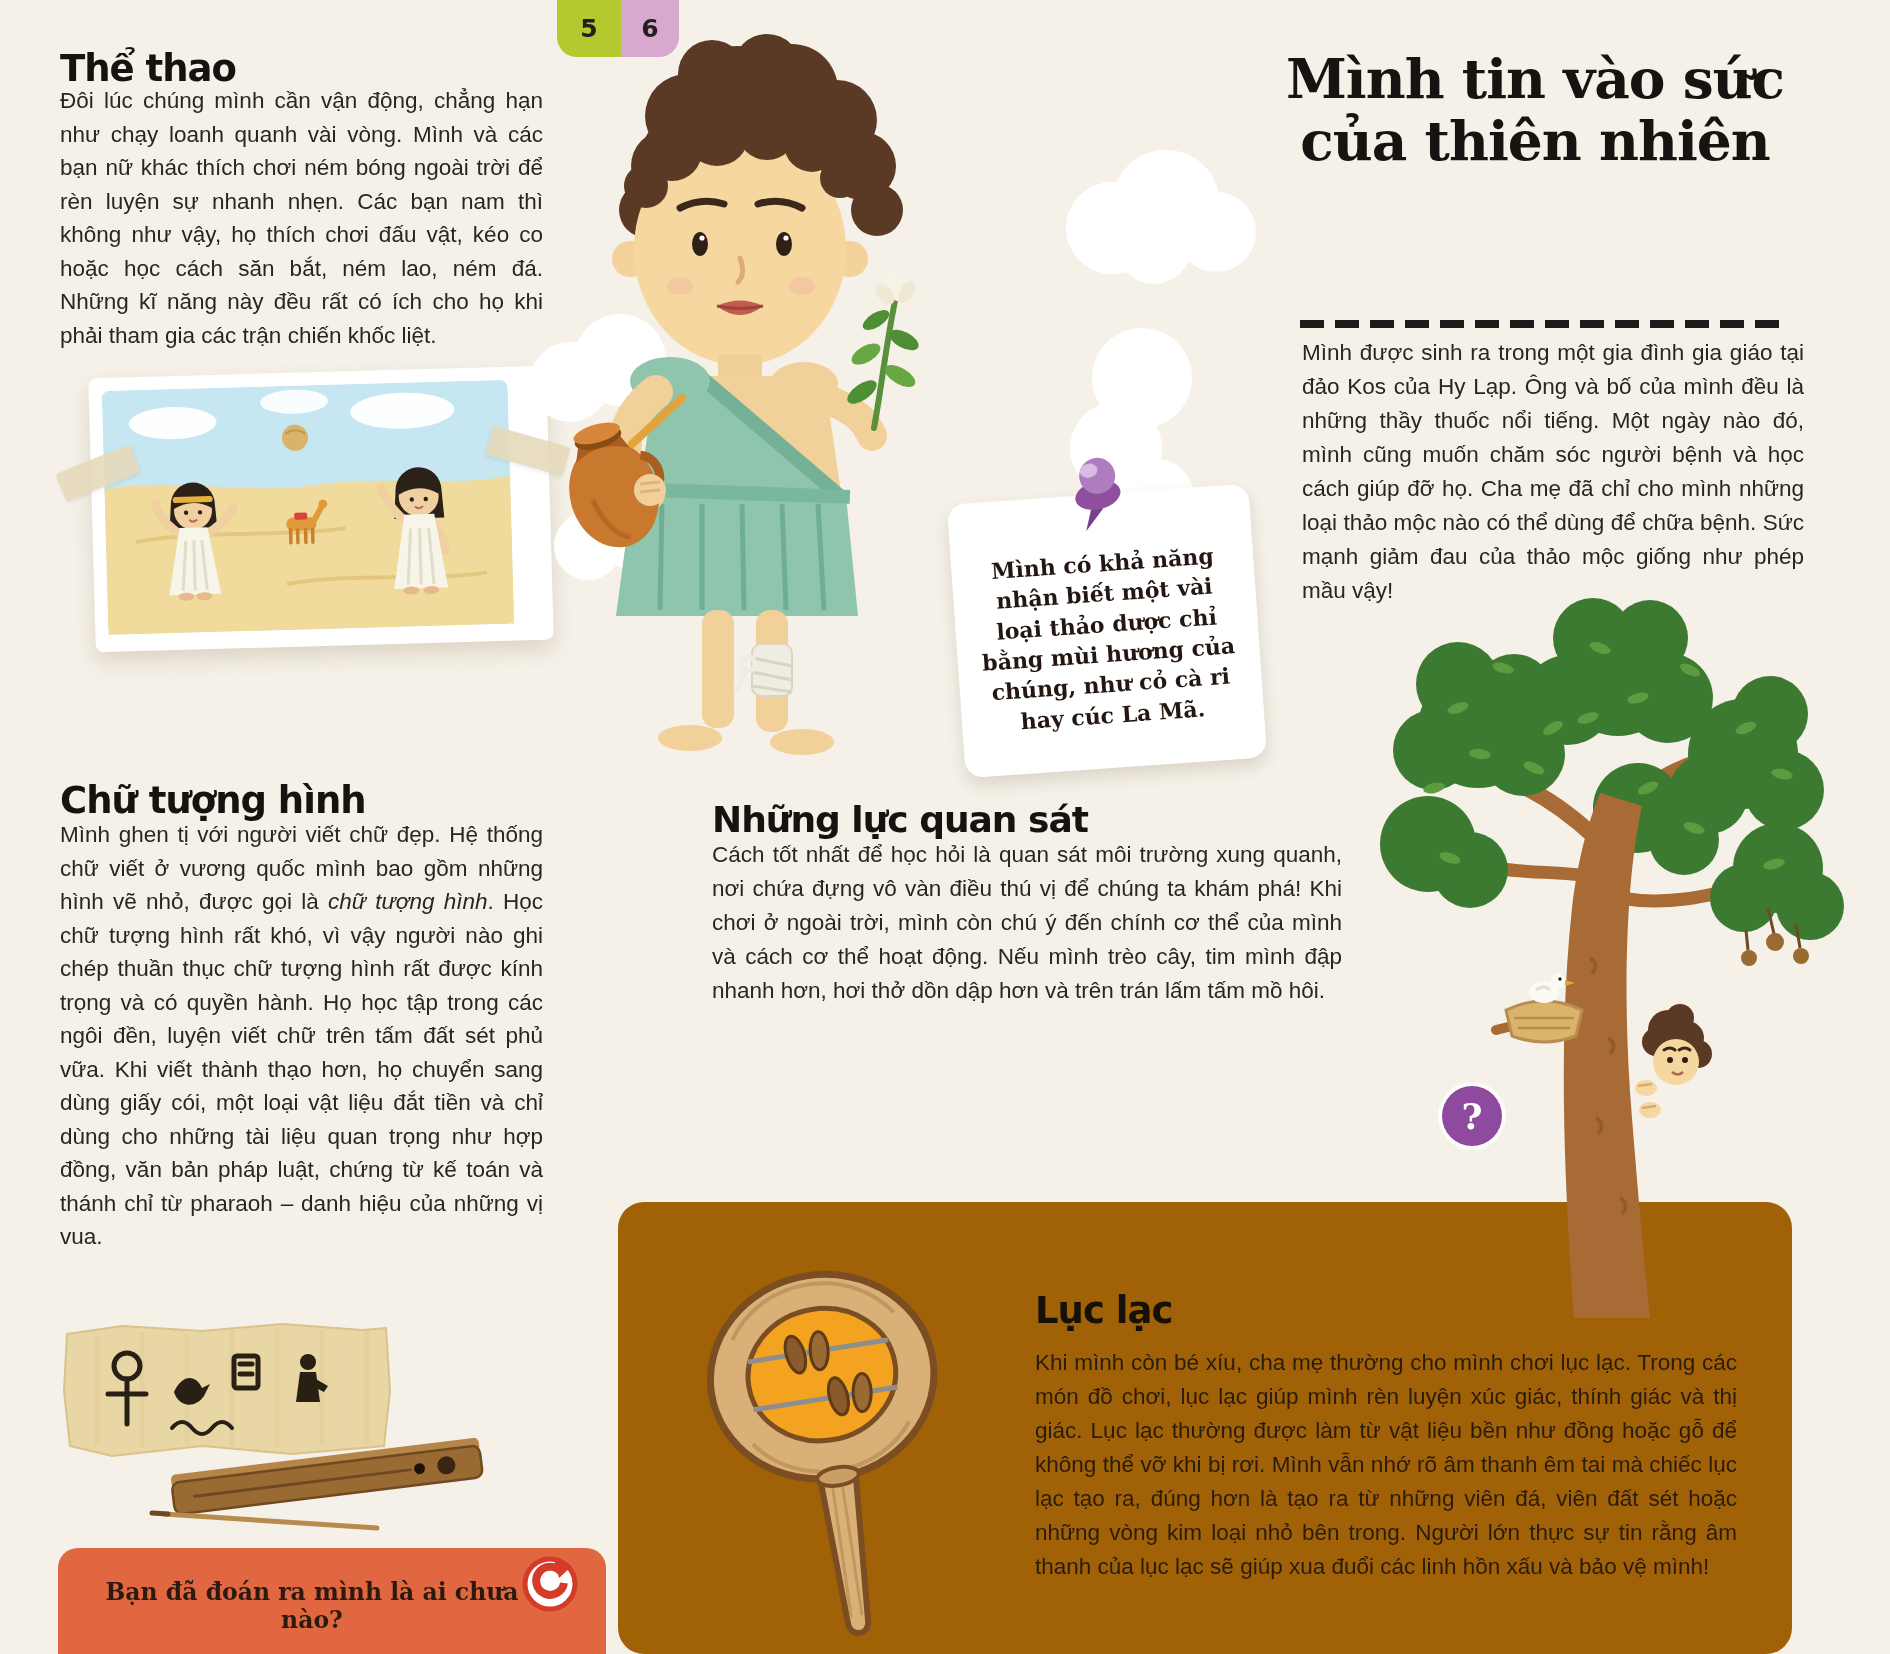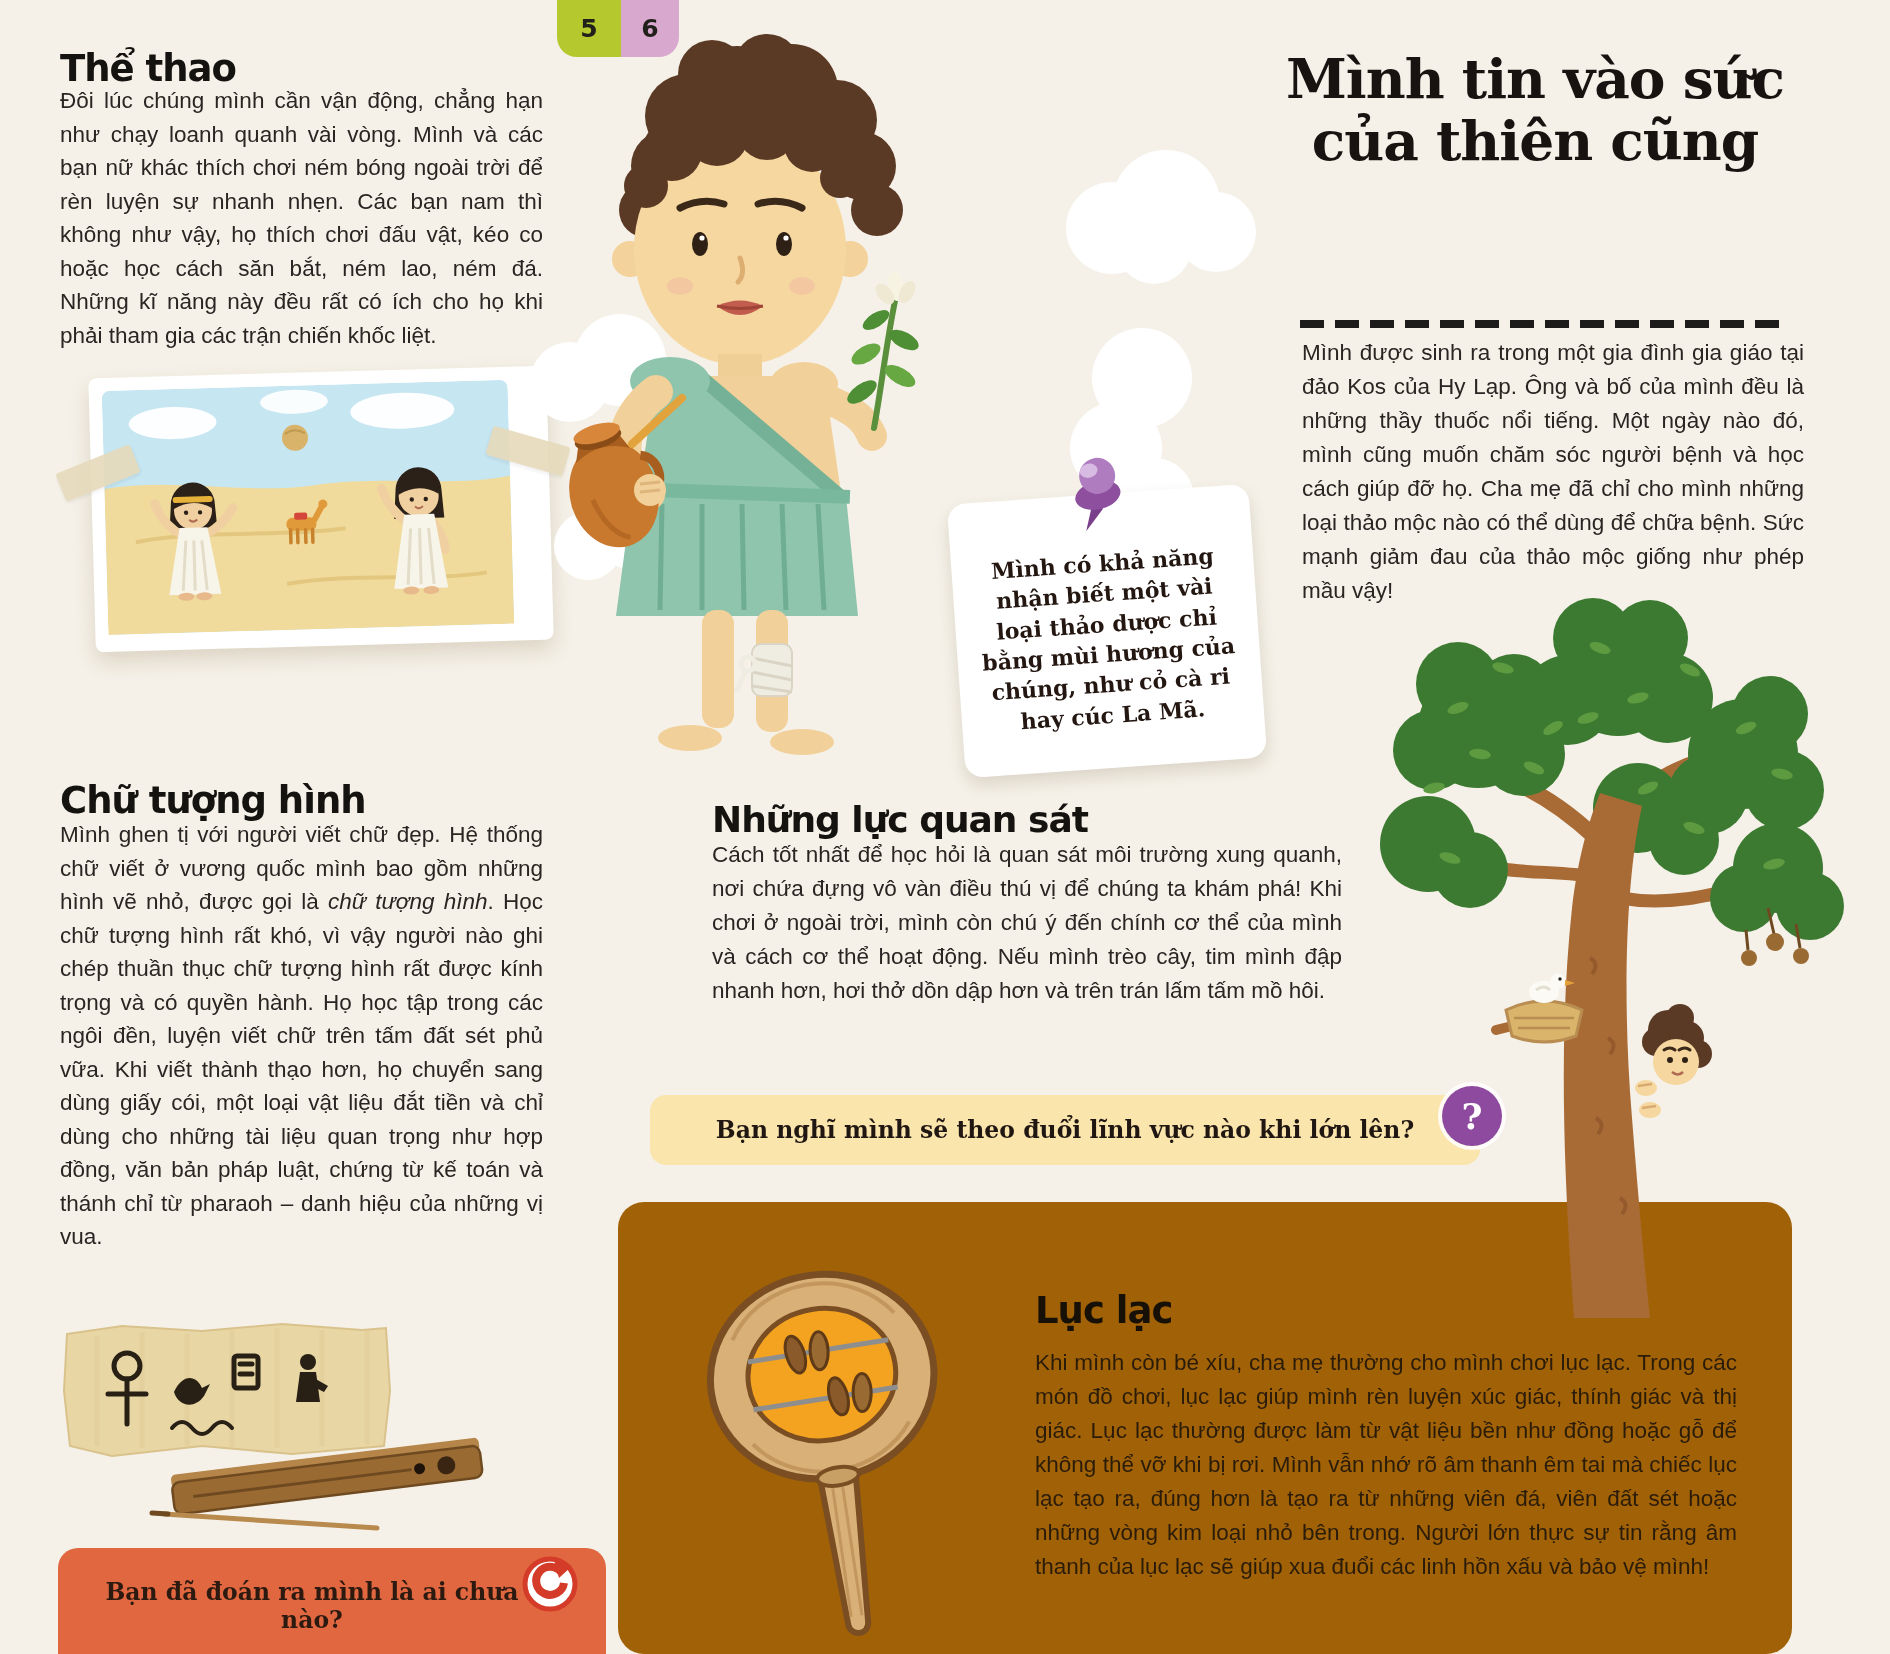--- a/index.html
+++ b/index.html
@@ -284,23 +284,20 @@
       <polygon points="30,52 18,76 40,58" fill="#7a3f8a"></polygon>
       <ellipse cx="38" cy="44" rx="23" ry="14" fill="#8d4f9e"></ellipse>
       <circle cx="42" cy="25" r="18" fill="#b07cc0"></circle>
       <ellipse cx="35" cy="18" rx="9" ry="7" fill="#d7bbe2"></ellipse>
     </g>
   </svg>
 
   <div class="abs h-section" style="left:712px;top:802px;font-size:36px;">Những lực quan sát</div>
   <p class="abs body-text" style="left:712px;top:838px;width:630px;margin:0;line-height:34px;">Cách tốt nhất để học hỏi là quan sát môi trường xung quanh, nơi chứa đựng vô vàn điều thú vị để chúng ta khám phá! Khi chơi ở ngoài trời, mình còn chú ý đến chính cơ thể của mình và cách cơ thể hoạt động. Nếu mình trèo cây, tim mình đập nhanh hơn, hơi thở dồn dập hơn và trên trán lấm tấm mồ hôi.</p>
 
-  <div class="abs banner-yellow">
-    <span class="slab">Bạn nghĩ mình sẽ theo đuổi lĩnh vực nào khi lớn lên?</span>
-  </div>
   <div class="abs q-circle">
     <span>?</span>
   </div>
 
   <div class="abs panel-orange">
     <div class="h-section">Lục lạc</div>
     <p class="body-text" style="margin:0;">Khi mình còn bé xíu, cha mẹ thường cho mình chơi lục lạc. Trong các món đồ chơi, lục lạc giúp mình rèn luyện xúc giác, thính giác và thị giác. Lục lạc thường được làm từ vật liệu bền như đồng hoặc gỗ để không thể vỡ khi bị rơi. Mình vẫn nhớ rõ âm thanh êm tai mà chiếc lục lạc tạo ra, đúng hơn là tạo ra từ những viên đá, viên đất sét hoặc những vòng kim loại nhỏ bên trong. Người lớn thực sự tin rằng âm thanh của lục lạc sẽ giúp xua đuổi các linh hồn xấu và bảo vệ mình!</p>
   </div>
 
   <svg class="abs" style="left:655px;top:1226px;z-index:2;" width="350" height="424" viewBox="0 0 350 424">
@@ -316,21 +313,21 @@
       <ellipse cx="188" cy="172" rx="9" ry="19" fill="#8a5a2b" stroke="#5f3a17" stroke-width="3" transform="rotate(-6 188 172)"></ellipse>
       <ellipse cx="212" cy="172" rx="9" ry="19" fill="#9a6a33" stroke="#5f3a17" stroke-width="3" transform="rotate(8 212 172)"></ellipse>
       <path d="M157,250 L193,250 L182,400 C180,412 164,412 162,400 Z" fill="#d9b078" stroke="#7a4e22" stroke-width="6"></path>
       <path d="M168,262 L166,392 M178,262 L177,392" stroke="#b98c52" stroke-width="3" opacity=".7"></path>
       <ellipse cx="175" cy="251" rx="21" ry="9" fill="#c8a065" stroke="#7a4e22" stroke-width="4"></ellipse>
     </g>
   </svg>
 
   <div class="abs big-title">
     <div>Mình tin vào sức</div>
-    <div>của thiên cũng</div>
+    <div>của thiên nhiên</div>
   </div>
   <div class="abs dashed-rule"></div>
   <p class="abs body-text" style="left:1302px;top:336px;width:502px;margin:0;line-height:34px;">Mình được sinh ra trong một gia đình gia giáo tại đảo Kos của Hy Lạp. Ông và bố của mình đều là những thầy thuốc nổi tiếng. Một ngày nào đó, mình cũng muốn chăm sóc người bệnh và học cách giúp đỡ họ. Cha mẹ đã chỉ cho mình những loại thảo mộc nào có thể dùng để chữa bệnh. Sức mạnh giảm đau của thảo mộc giống như phép mầu vậy!</p>
 
   <svg class="abs" style="left:1338px;top:578px;z-index:2;" width="520" height="740" viewBox="0 0 520 740">
     <g stroke="#a96b36" fill="none" stroke-linecap="round">
       <path d="M258,260 C210,215 165,195 125,190" stroke-width="16"></path>
       <path d="M272,240 C320,195 365,175 405,180" stroke-width="16"></path>
       <path d="M262,300 C215,290 165,300 120,278" stroke-width="13"></path>
       <path d="M282,320 C340,330 390,312 435,302" stroke-width="13"></path>

